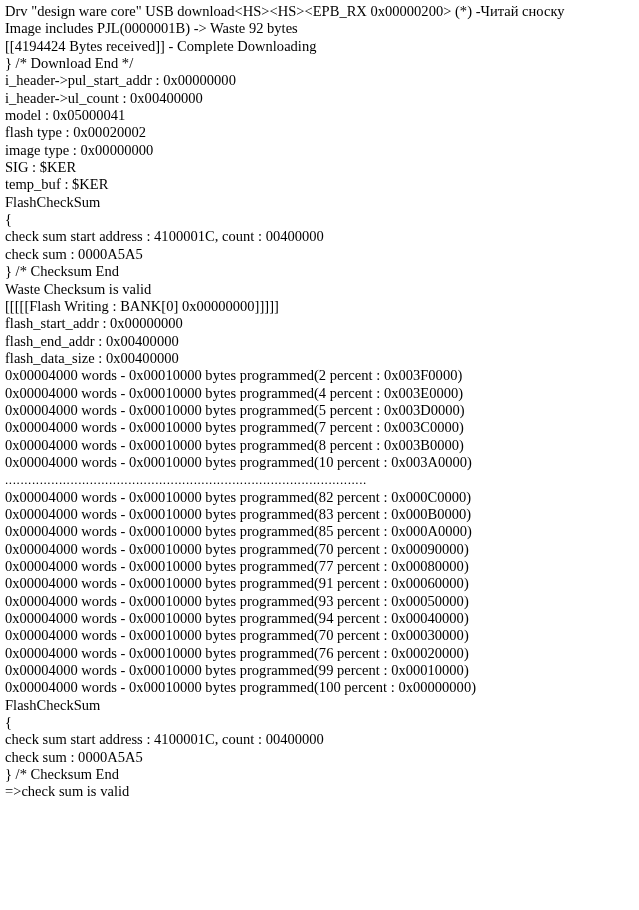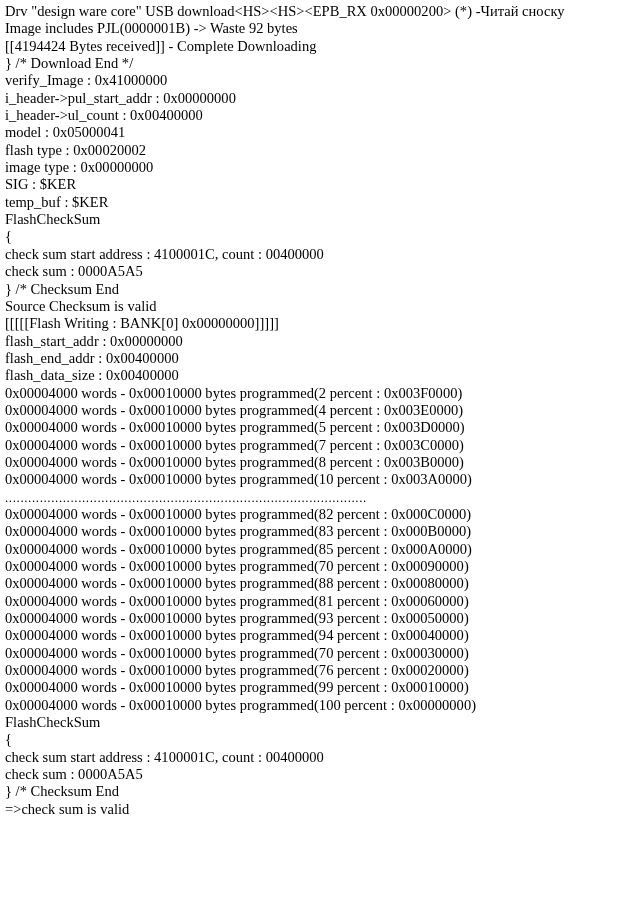--- a/index.html
+++ b/index.html
@@ -35,51 +35,50 @@
   }
 </style>
 </head>
 <body>
 
 <div id="console-log">
     <div class="log-line">Drv "design ware core" USB download&lt;HS&gt;&lt;HS&gt;&lt;EPB_RX 0x00000200&gt; (*) -Читай сноску</div>
     <div class="log-line">Image includes PJL(0000001B) -&gt; Waste 92 bytes</div>
     <div class="log-line">[[4194424 Bytes received]] - Complete Downloading</div>
     <div class="log-line">} /* Download End */</div>
-    <div class="log-line">verify_Image : 0x41000000</div>
     <div class="log-line">i_header-&gt;pul_start_addr : 0x00000000</div>
     <div class="log-line">i_header-&gt;ul_count : 0x00400000</div>
     <div class="log-line">model : 0x05000041</div>
     <div class="log-line">flash type : 0x00020002</div>
     <div class="log-line">image type : 0x00000000</div>
     <div class="log-line">SIG : $KER</div>
     <div class="log-line">temp_buf : $KER</div>
     <div class="log-line">FlashCheckSum</div>
     <div class="log-line">{</div>
     <div class="log-line">check sum start address : 4100001C, count : 00400000</div>
     <div class="log-line">check sum : 0000A5A5</div>
     <div class="log-line">} /* Checksum End</div>
-    <div class="log-line">Source Checksum is valid</div>
+    <div class="log-line">Waste Checksum is valid</div>
     <div class="log-line">[[[[[Flash Writing : BANK[0] 0x00000000]]]]]</div>
     <div class="log-line">flash_start_addr : 0x00000000</div>
     <div class="log-line">flash_end_addr : 0x00400000</div>
     <div class="log-line">flash_data_size : 0x00400000</div>
     <div class="log-line">0x00004000 words - 0x00010000 bytes programmed(2 percent : 0x003F0000)</div>
     <div class="log-line">0x00004000 words - 0x00010000 bytes programmed(4 percent : 0x003E0000)</div>
     <div class="log-line">0x00004000 words - 0x00010000 bytes programmed(5 percent : 0x003D0000)</div>
     <div class="log-line">0x00004000 words - 0x00010000 bytes programmed(7 percent : 0x003C0000)</div>
     <div class="log-line">0x00004000 words - 0x00010000 bytes programmed(8 percent : 0x003B0000)</div>
     <div class="log-line">0x00004000 words - 0x00010000 bytes programmed(10 percent : 0x003A0000)</div>
     <div class="log-line separator">..............................................................................................</div>
     <div class="log-line">0x00004000 words - 0x00010000 bytes programmed(82 percent : 0x000C0000)</div>
     <div class="log-line">0x00004000 words - 0x00010000 bytes programmed(83 percent : 0x000B0000)</div>
     <div class="log-line">0x00004000 words - 0x00010000 bytes programmed(85 percent : 0x000A0000)</div>
     <div class="log-line">0x00004000 words - 0x00010000 bytes programmed(70 percent : 0x00090000)</div>
-    <div class="log-line">0x00004000 words - 0x00010000 bytes programmed(88 percent : 0x00080000)</div>
-    <div class="log-line">0x00004000 words - 0x00010000 bytes programmed(81 percent : 0x00060000)</div>
+    <div class="log-line">0x00004000 words - 0x00010000 bytes programmed(77 percent : 0x00080000)</div>
+    <div class="log-line">0x00004000 words - 0x00010000 bytes programmed(91 percent : 0x00060000)</div>
     <div class="log-line">0x00004000 words - 0x00010000 bytes programmed(93 percent : 0x00050000)</div>
     <div class="log-line">0x00004000 words - 0x00010000 bytes programmed(94 percent : 0x00040000)</div>
     <div class="log-line">0x00004000 words - 0x00010000 bytes programmed(70 percent : 0x00030000)</div>
     <div class="log-line">0x00004000 words - 0x00010000 bytes programmed(76 percent : 0x00020000)</div>
     <div class="log-line">0x00004000 words - 0x00010000 bytes programmed(99 percent : 0x00010000)</div>
     <div class="log-line">0x00004000 words - 0x00010000 bytes programmed(100 percent : 0x00000000)</div>
     <div class="log-line">FlashCheckSum</div>
     <div class="log-line">{</div>
     <div class="log-line">check sum start address : 4100001C, count : 00400000</div>
     <div class="log-line">check sum : 0000A5A5</div>

